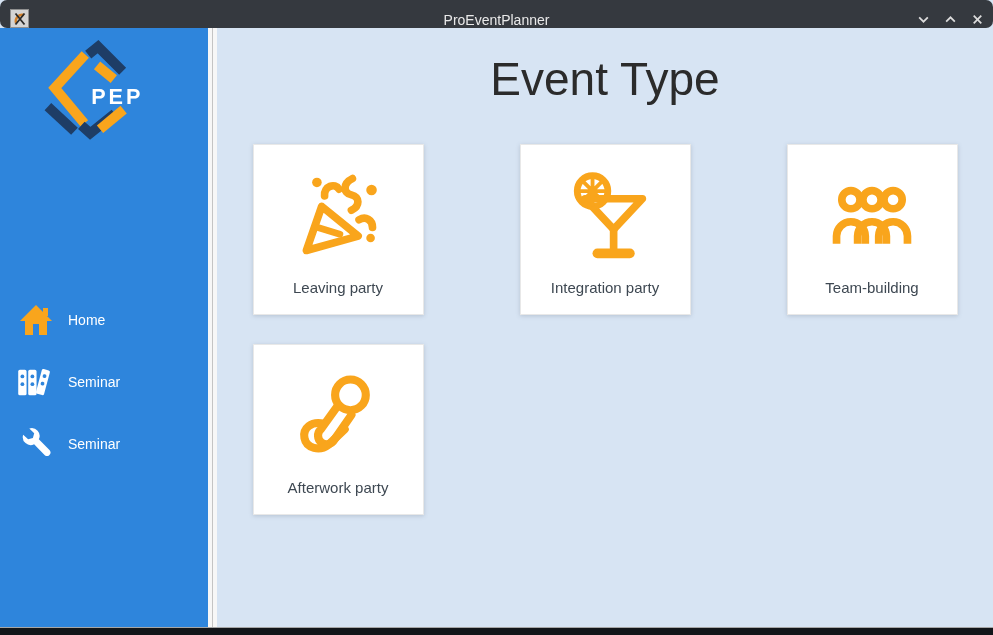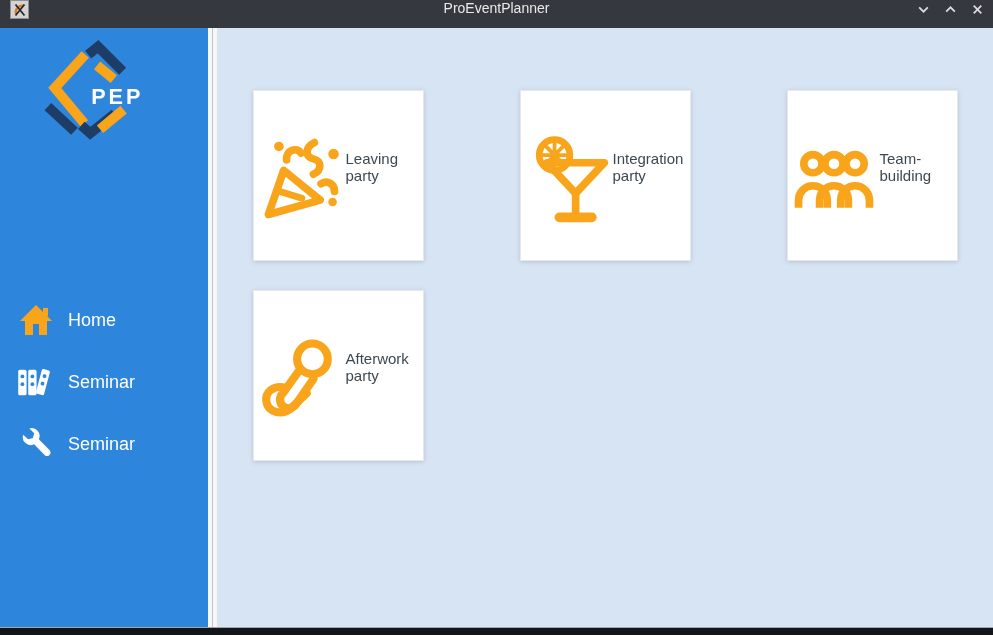--- a/index.html
+++ b/index.html
@@ -1,45 +1,45 @@
 <!DOCTYPE html>
 <html><head>
 <meta charset="utf-8">
 <style>
   * { margin:0; padding:0; box-sizing:border-box; }
   html,body { font-family:"Liberation Sans","DejaVu Sans",sans-serif; }
   .window { width:993px; height:635px; position:relative; background:#D7E4F3; overflow:hidden; }
 
   
-  .titlebar { height:28px; background:#35393F; display:flex; align-items:flex-start; position:relative; }
+  .titlebar { height:28px; background:#35393F; display:flex; align-items:flex-end; position:relative;border-radius:7px; }
   .app-icon { width:19px; height:19px; margin-left:10px; background:#D4D4D4; border:1px solid #8F8F8F;
               display:flex; align-items:center; justify-content:center; z-index:1; }
   .window-title { position:absolute; left:0; right:0; text-align:center; color:#E9E9E9; font-size:14px; }
   .win-controls { margin-left:auto; display:flex; gap:9px; padding-right:7px; z-index:1; }
   .ctrl { width:18px; height:18px; display:flex; align-items:center; justify-content:center; }
 
   
   .app-body { display:flex; height:599px; }
 
   .sidebar { width:208px; background:#2E85DC; position:relative; flex-shrink:0; }
   .logo { margin:6px 0 0 42px; }
   .menu { position:absolute; top:270px; left:0; width:100%; }
   .menu-item { display:flex; align-items:center; height:44px; margin-bottom:18px; padding-left:14px;
-               gap:10px; color:#FFFFFF; font-size:18px; cursor:pointer; }
+               gap:10px; color:#FFFFFF; font-size:14px; cursor:pointer; }
   .icon-box { width:44px; display:flex; justify-content:center; align-items:center; }
 
   .divider { width:9px; background:#F7F7F7; position:relative; flex-shrink:0; }
   .divider::after { content:""; position:absolute; left:4px; top:0; bottom:0; width:1px; background:#C4C4C4; }
 
   .main { flex:1; padding-top:24px; }
   .page-title { text-align:center; font-size:46px; font-weight:400; color:#2B2B2B; }
   .grid { width:705px; margin:38px auto 0; display:grid; grid-template-columns:repeat(3,171px);
           column-gap:96px; row-gap:29px; }
   .card { width:171px; height:171px; background:#FFFFFF; border:1px solid #E8E8E8;
-          box-shadow:0 1px 4px rgba(100,110,130,0.28); display:flex; 
+          box-shadow:0 1px 4px rgba(100,110,130,0.28); display:flex; flex-direction:column;
           align-items:center; cursor:pointer; }
   .card-icon { flex:1; display:flex; align-items:center; justify-content:center; padding-top:6px; }
   .card-label { margin-bottom:18px; font-size:15px; color:#3E4852; }
 
   .bottom-bar { position:absolute; bottom:0; left:0; right:0; height:8px; background:#121519;
                 border-top:1px solid #A6A6A6; }
 </style>
 </head>
 <body>
 
@@ -124,20 +124,21 @@
             </svg>
           </span>
           <span>Seminar</span>
         </div>
       </div>
     </div>
 
     <div class="divider"></div>
 
     <div class="main">
+      <h1 class="page-title">Event Type</h1>
 
       <div class="grid">
 
         <div class="card">
           <div class="card-icon">
             <svg width="92" height="92" viewBox="0 0 96 96">
               <g stroke="#F9A51C" stroke-width="8" fill="none" stroke-linecap="round" stroke-linejoin="round">
                 <path d="M15,85 L31,39 L69,70 Z"></path>
                 <path d="M27,61 L50,68" stroke-width="7"></path>
                 <path d="M34,28 C33,18 45,14 49,21"></path>

